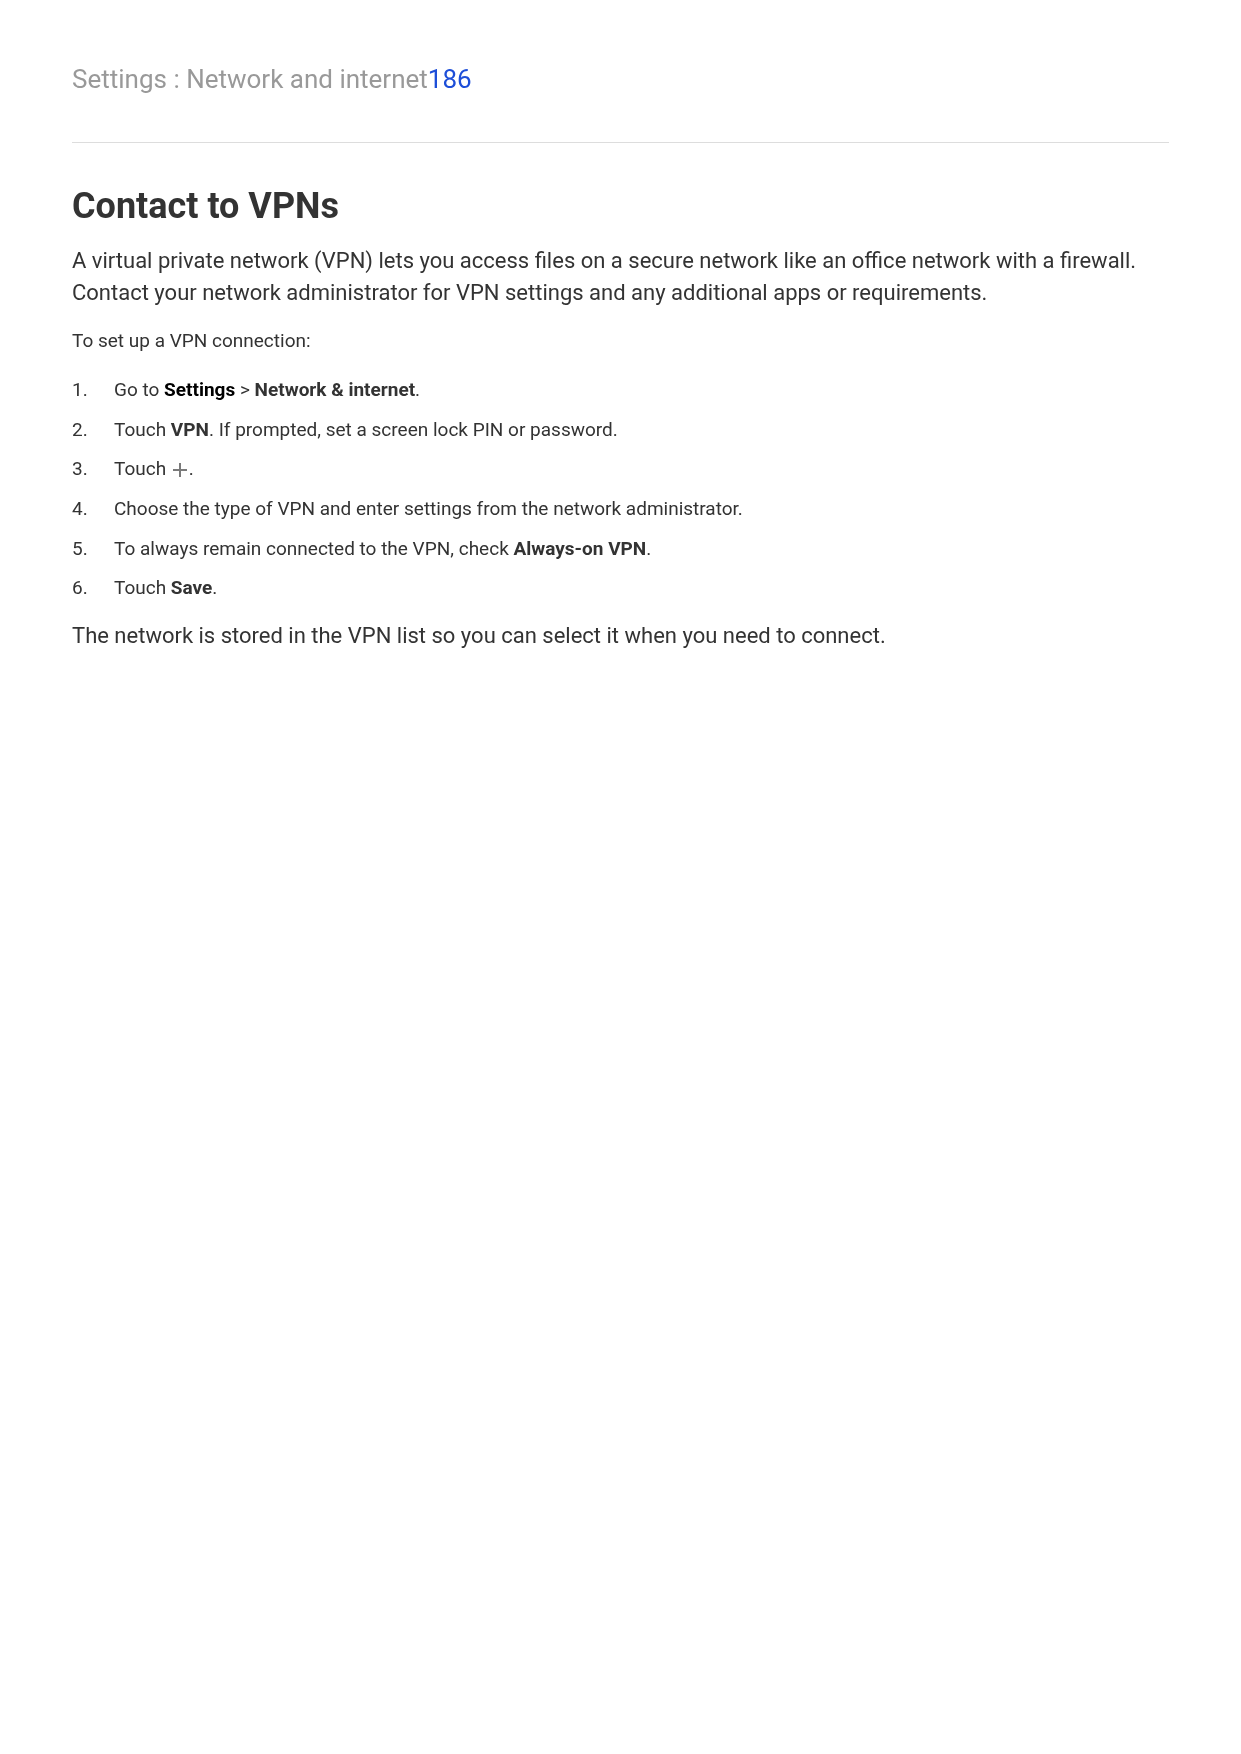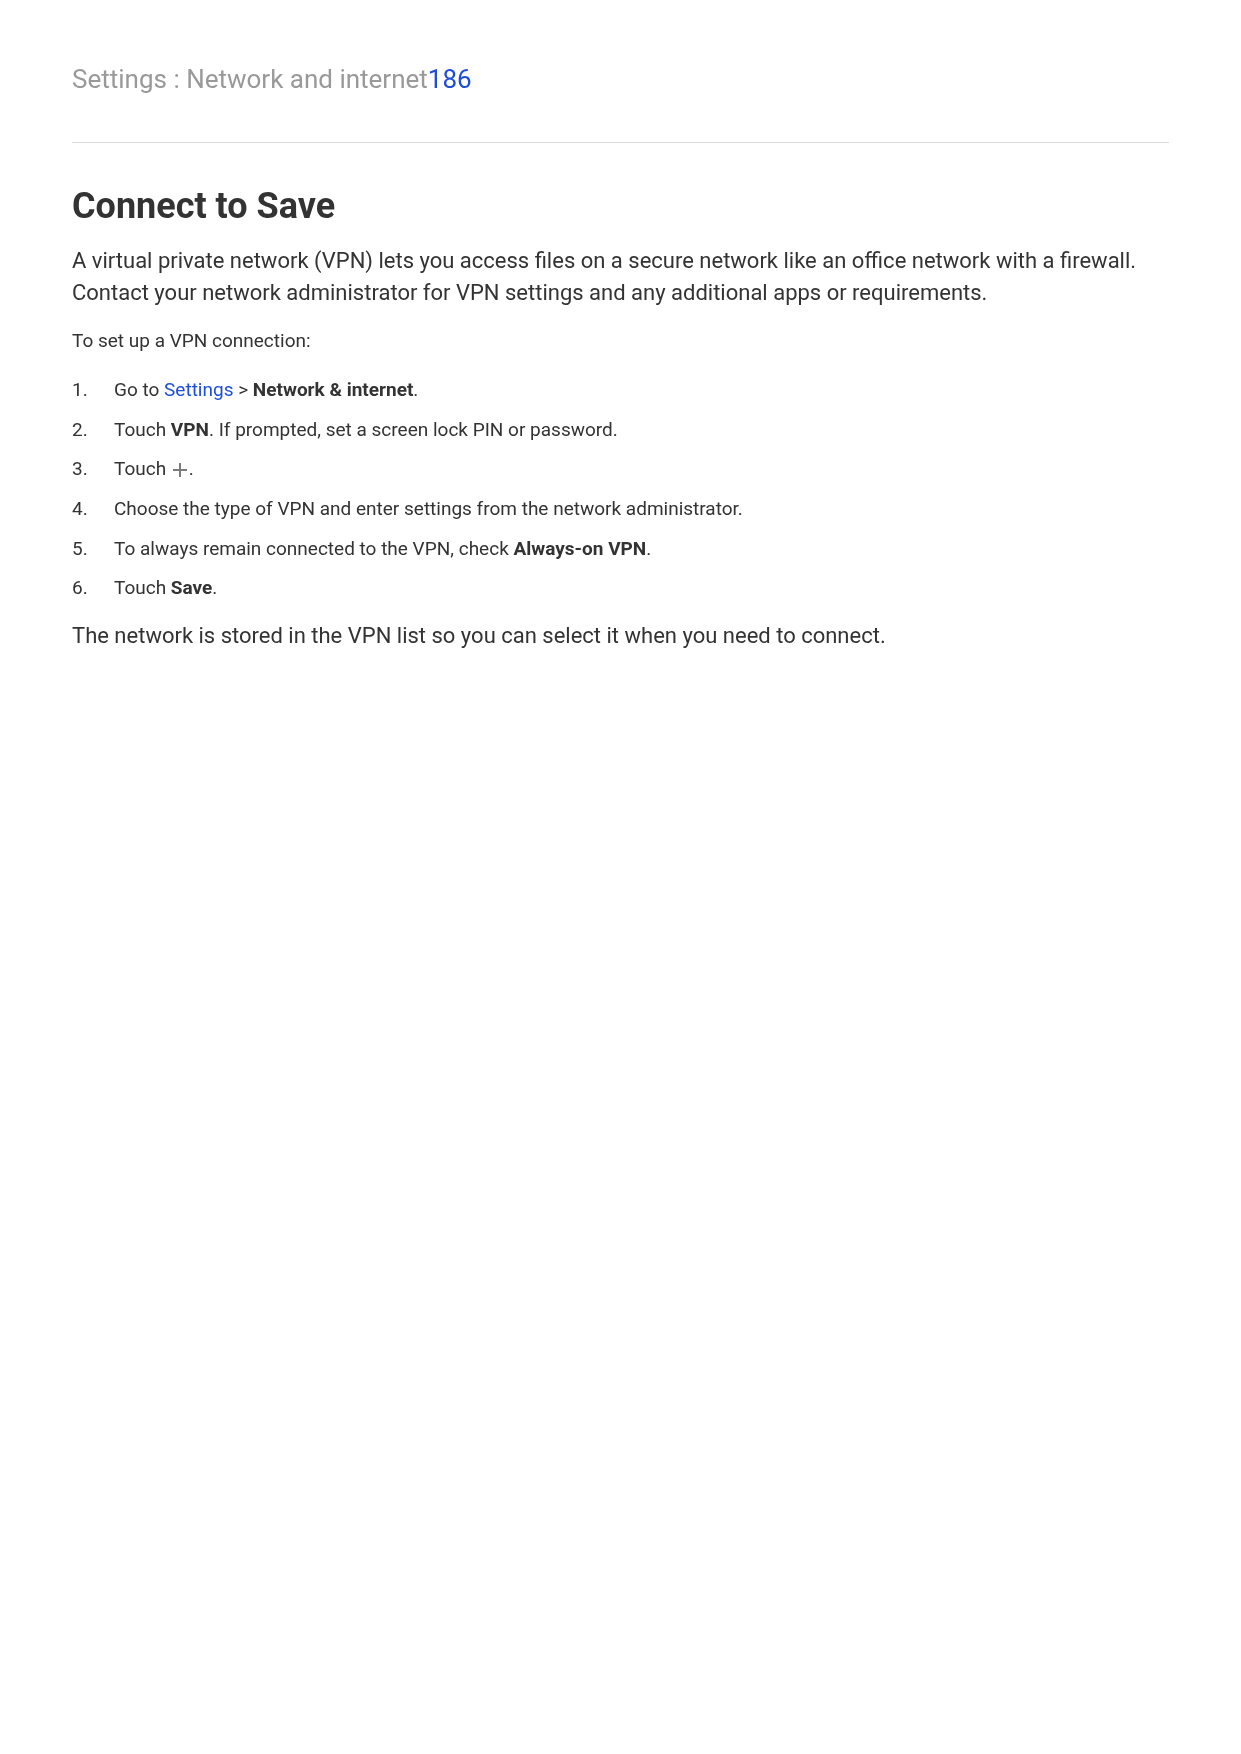--- a/index.html
+++ b/index.html
@@ -68,22 +68,22 @@
       position: relative;
       margin-bottom: 12px;
     }
     ol li::before {
       content: counter(step) ".";
       position: absolute;
       left: 0;
       top: 0;
     }
     .link {
-      color: #1d4ed8;
-      font-weight: 400;
+      color: #000000;
+      font-weight: 700;
     }
     .bold {
       font-weight: 700;
     }
     .plus-icon {
       display: inline-flex;
       vertical-align: middle;
       margin: 0 1px;
     }
     .plus-icon svg {
@@ -94,21 +94,21 @@
 </head>
 <body>
 
 <div class="header-row">
   <div class="breadcrumb">Settings : Network and internet</div>
   <div class="page-number">186</div>
 </div>
 
 <hr class="divider">
 
-<h1 class="page-title">Connect to Save</h1>
+<h1 class="page-title">Contact to VPNs</h1>
 
 <p class="body-text">A virtual private network (VPN) lets you access files on a secure network like an office network with a firewall. Contact your network administrator for VPN settings and any additional apps or requirements.</p>
 
 <p class="instructions-lead">To set up a VPN connection:</p>
 
 <ol>
   <li>
     <span>Go to </span><span class="link">Settings</span><span> &gt; </span><span class="bold">Network &amp; internet</span><span>.</span>
   </li>
   <li>

